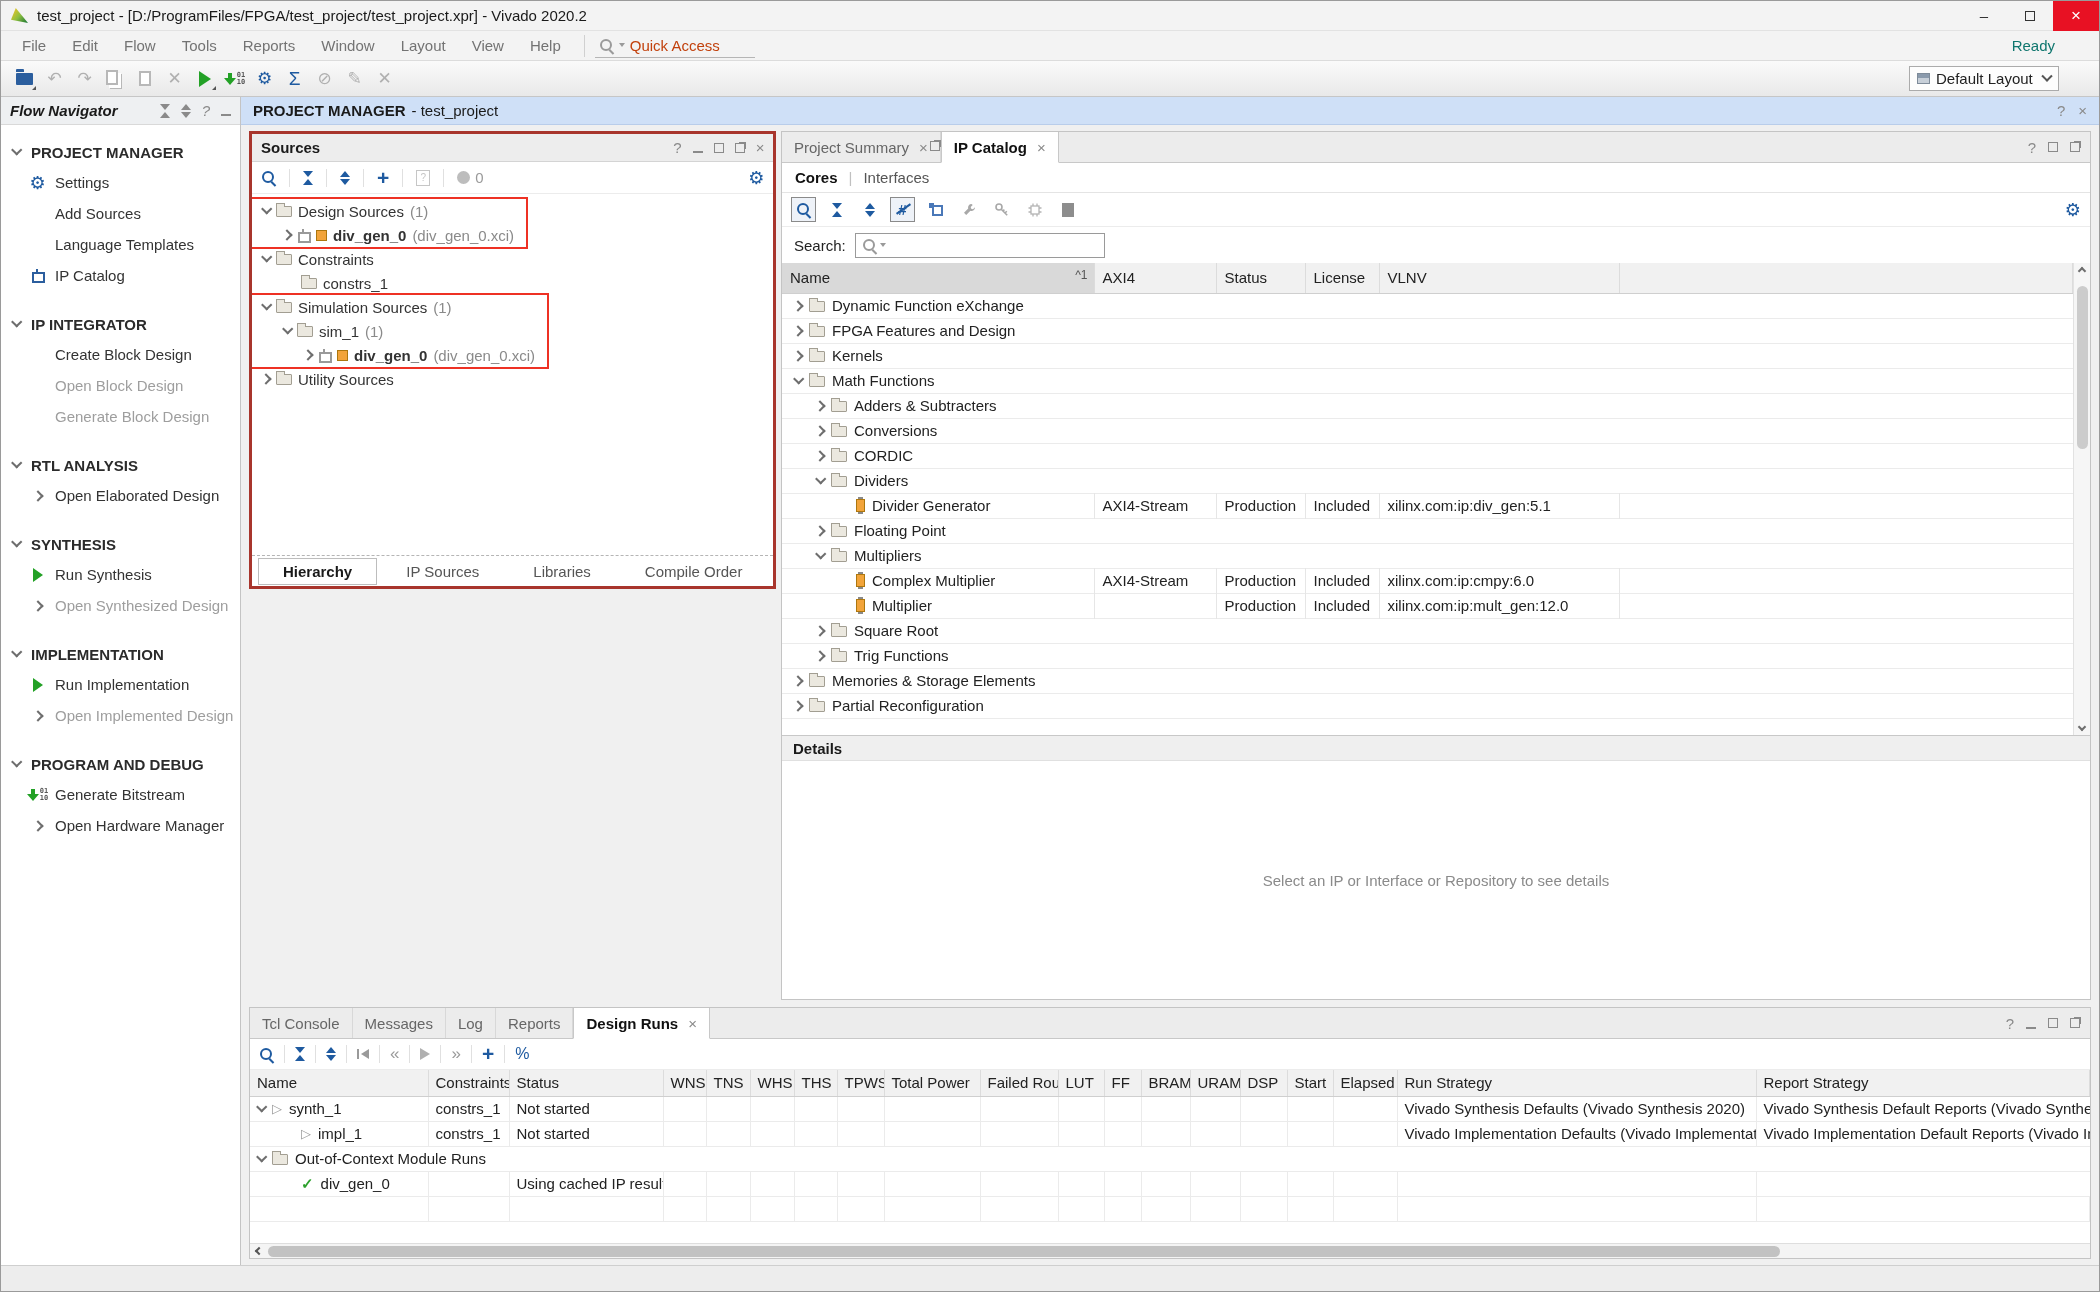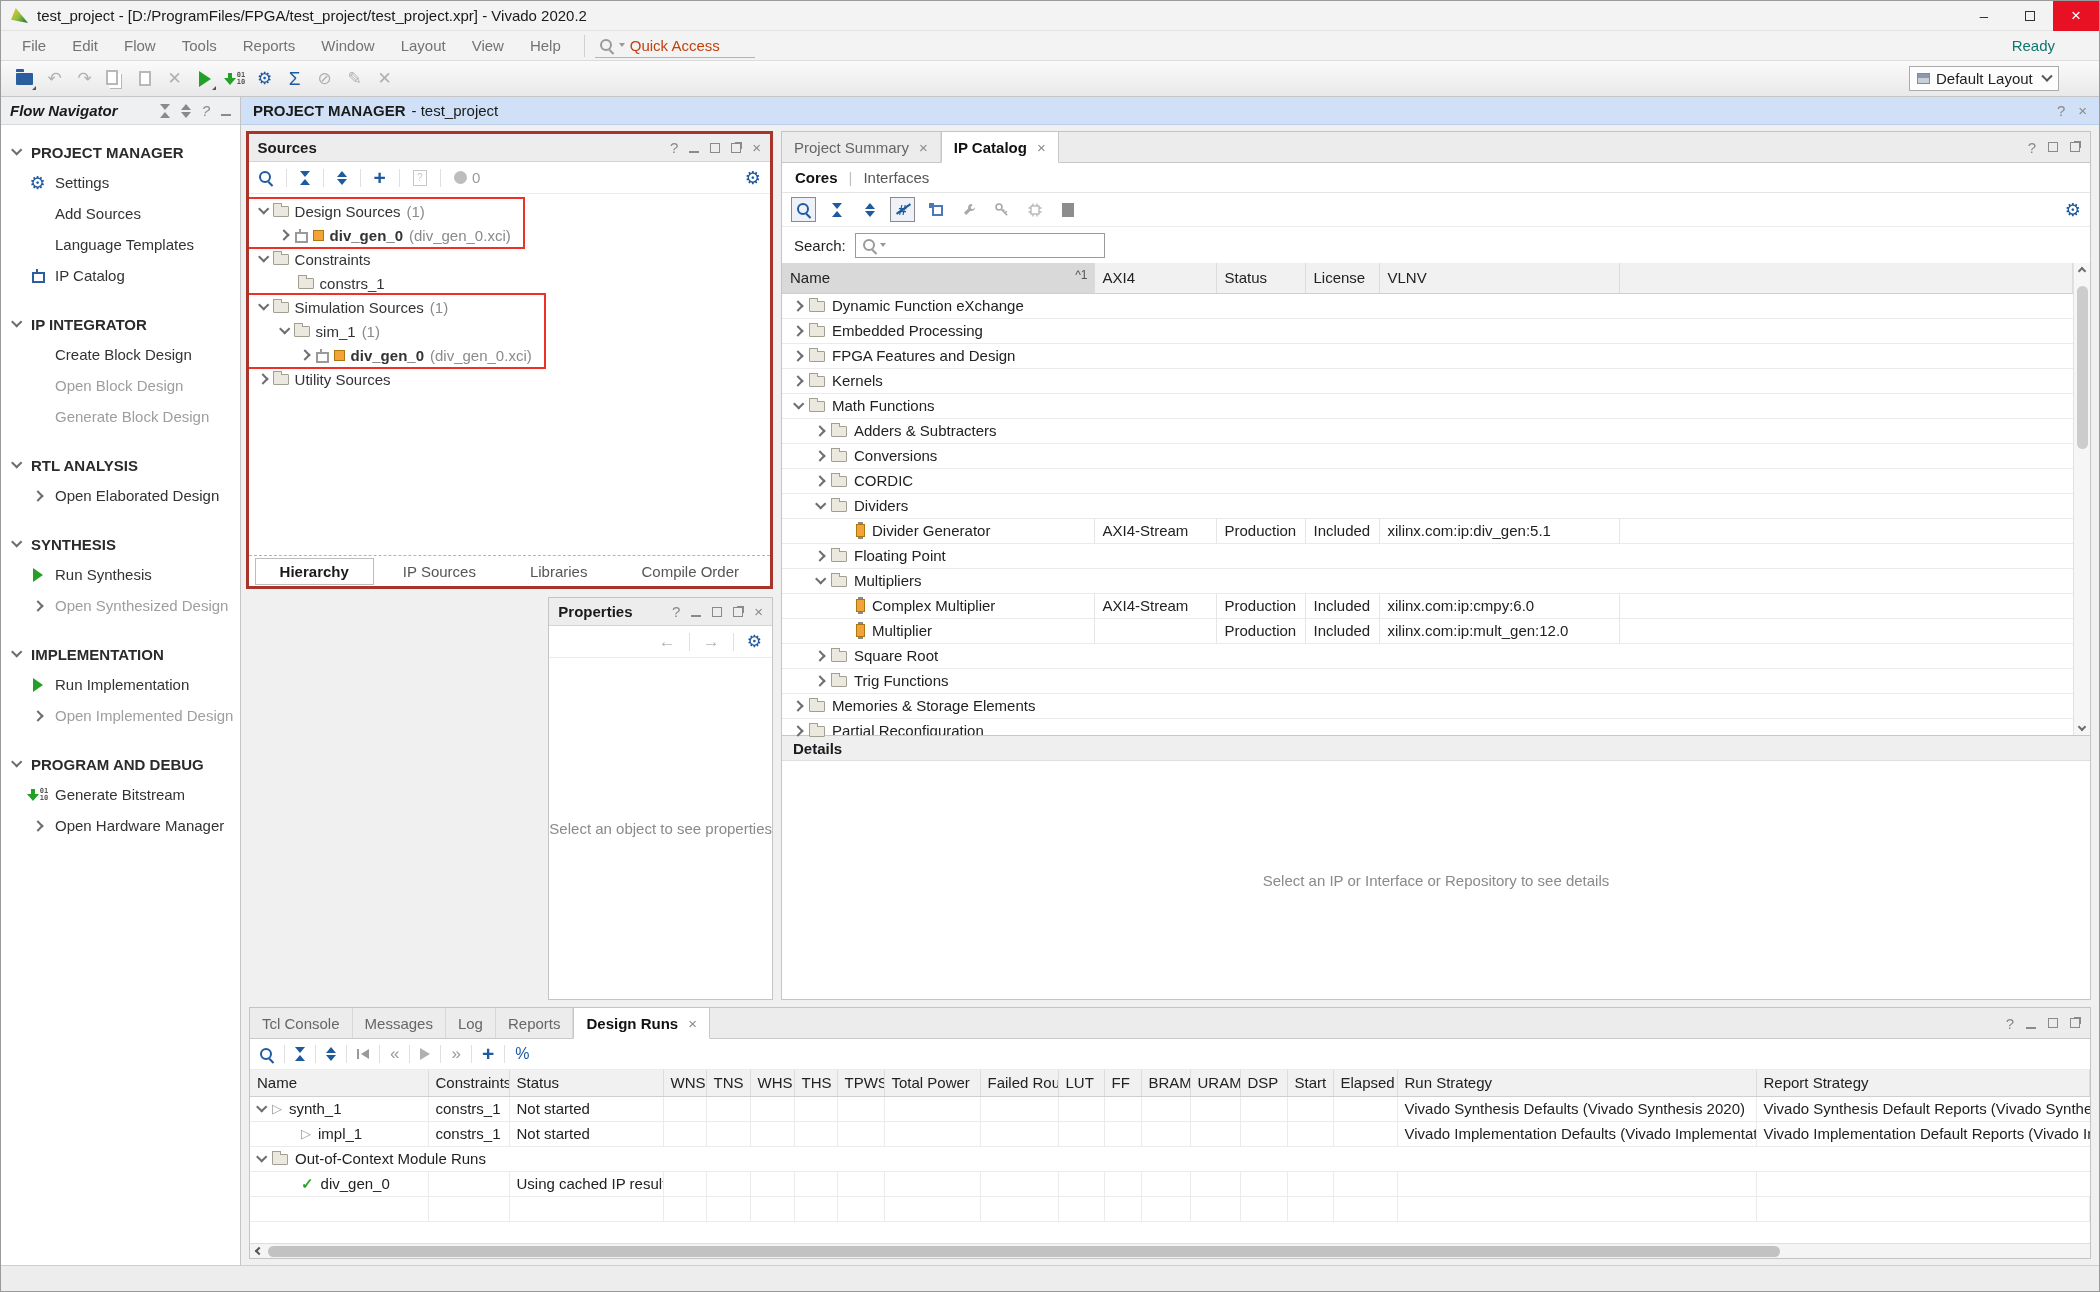--- a/index.html
+++ b/index.html
@@ -120,21 +120,21 @@
 
   
   .main { flex:1; display:flex; flex-direction:column; background:#f0f0f0; min-width:0; }
   .bluebar { height:28px; background:#cfe0f7; border-bottom:1px solid #b9cdea; display:flex;
              align-items:center; padding:0 12px; flex:none; }
   .bb-title { font-weight:bold; color:#1a1a1a; }
   .bb-project { margin-left:6px; color:#1a1a1a; }
   .bb-chrome { margin-left:auto; display:flex; gap:13px; color:#8a8a8a; }
   .content { flex:1; display:flex; flex-direction:column; padding:6px 8px 6px 8px; gap:7px; min-height:0; }
   .toprow { display:flex; gap:8px; flex:1; min-height:0; }
-  .leftcol { width:524px; flex:none; display:flex; flex-direction:column; gap:8px; min-height:0;align-items:flex-end; }
+  .leftcol { width:524px; flex:none; display:flex; flex-direction:row; gap:8px; min-height:0; }
   .panel { background:#fff; border:1px solid #c4c4c4; display:flex; flex-direction:column; min-height:0; }
   .phead { height:28px; background:#ededed; border-bottom:1px solid #d4d4d4; display:flex; align-items:center;
            padding:0 9px; font-weight:bold; color:#1a1a1a; flex:none; }
   .pchrome { margin-left:auto; display:flex; gap:11px; align-items:center; font-weight:normal; }
 
   
   .src-panel { height:458px; border:3px solid #a8352c; flex:none; }
   .ptools { height:32px; display:flex; align-items:center; padding:0 9px; gap:13px;
             border-bottom:1px solid #ececec; flex:none; }
   .tsep { width:1px; height:18px; background:#e0e0e0; }
@@ -694,29 +694,20 @@
                             <span class="folder"></span>
                             <span>Dynamic Function eXchange</span>
                           </div>
                         </td>
                       </tr>
                       <tr>
                         <td colspan="6">
                           <div class="cellflex" style="padding-left:12px">
                             <span class="chev closed"></span>
                             <span class="folder"></span>
-                            <span>Embedded Processing</span>
-                          </div>
-                        </td>
-                      </tr>
-                      <tr>
-                        <td colspan="6">
-                          <div class="cellflex" style="padding-left:12px">
-                            <span class="chev closed"></span>
-                            <span class="folder"></span>
                             <span>FPGA Features and Design</span>
                           </div>
                         </td>
                       </tr>
                       <tr>
                         <td colspan="6">
                           <div class="cellflex" style="padding-left:12px">
                             <span class="chev closed"></span>
                             <span class="folder"></span>
                             <span>Kernels</span>

